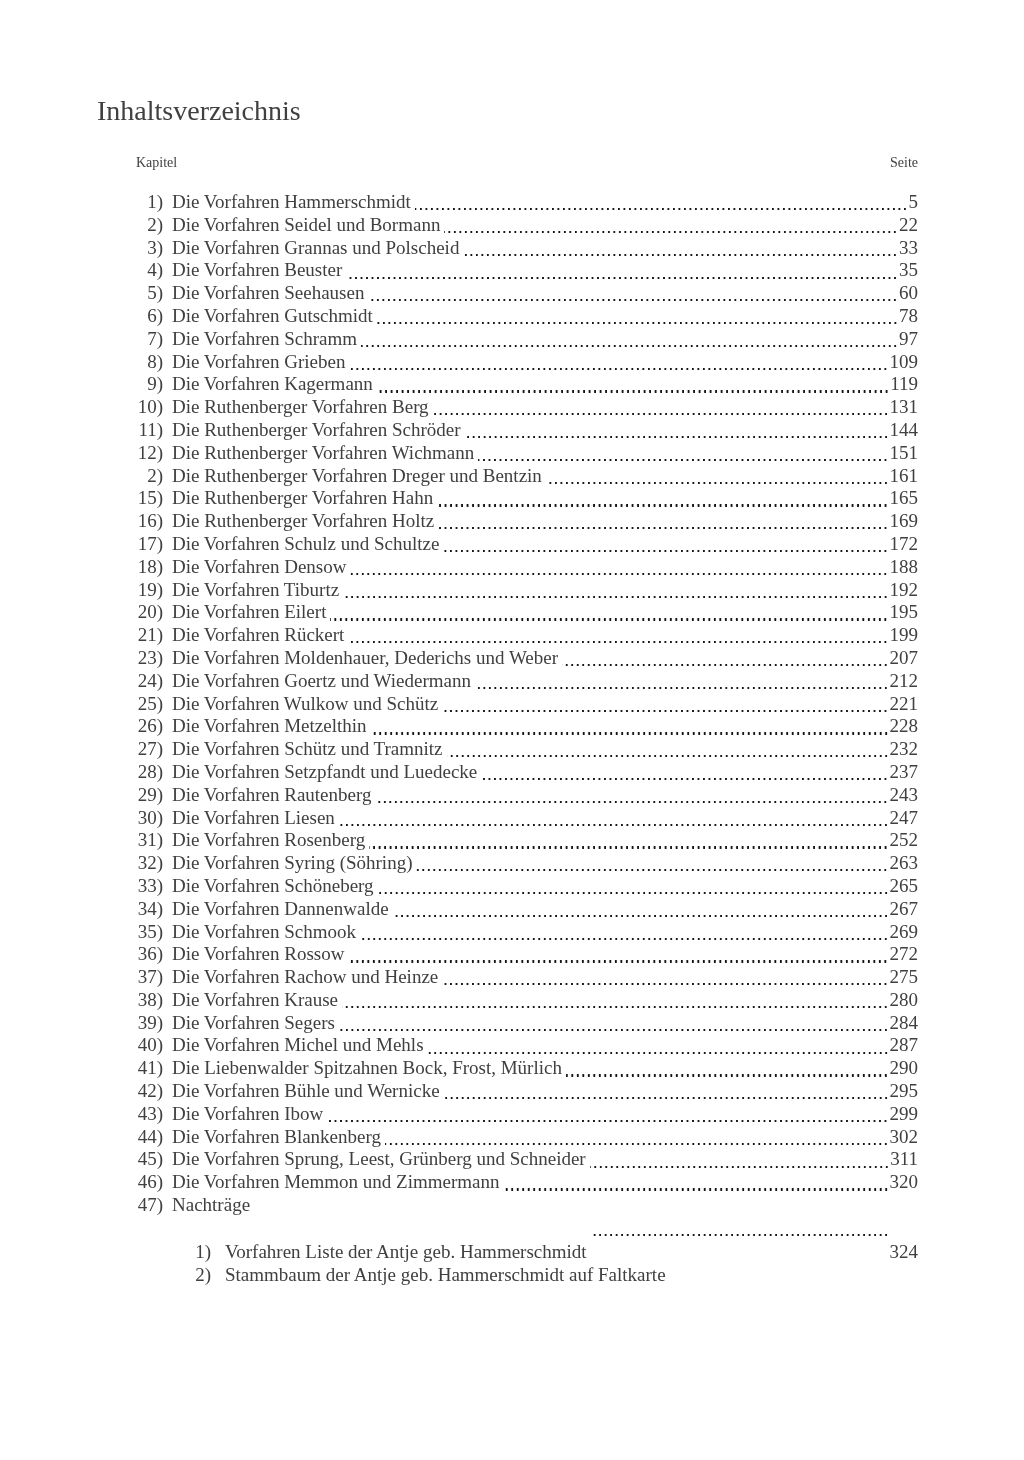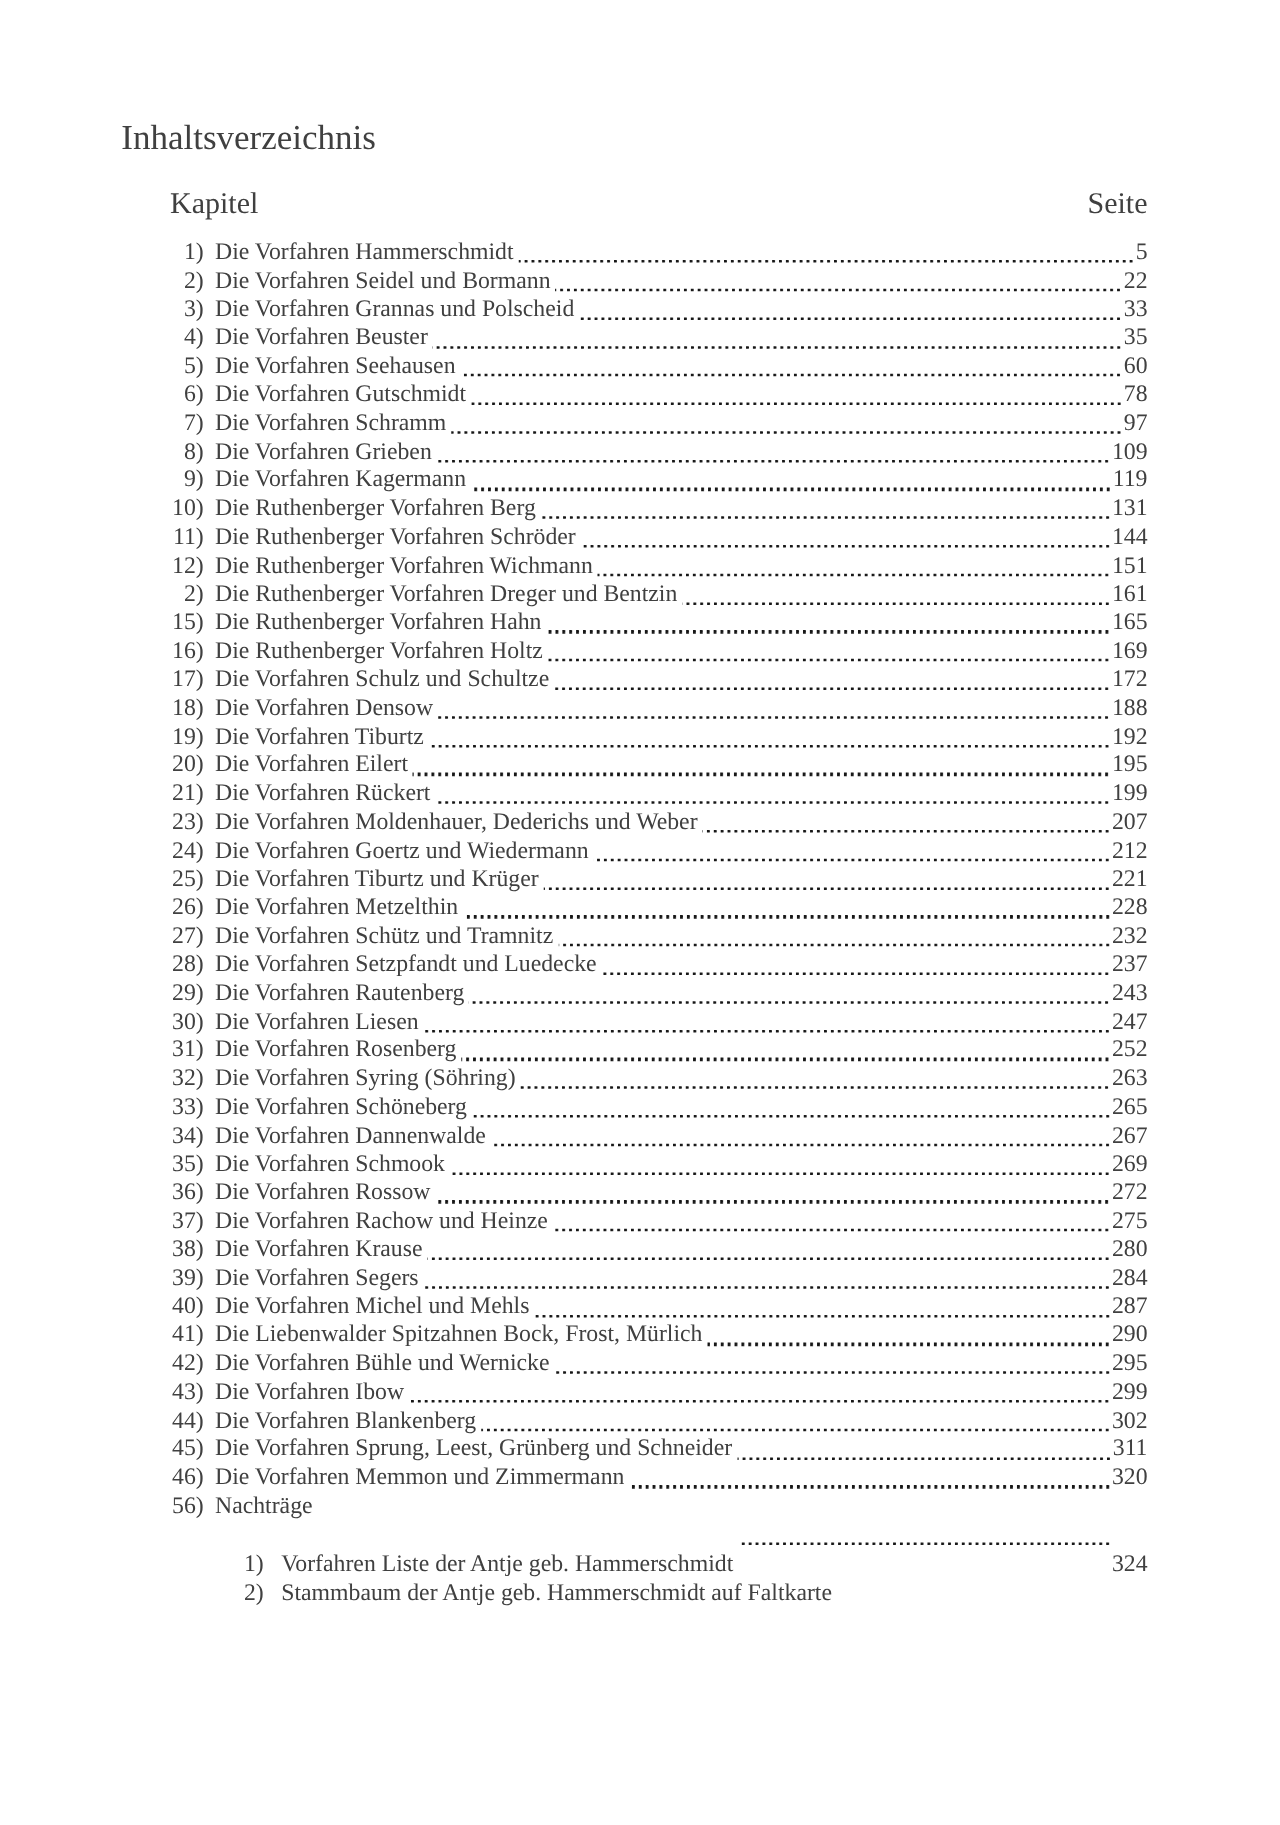--- a/index.html
+++ b/index.html
@@ -26,21 +26,21 @@
     line-height: 34px;
     white-space: nowrap;
   }
   .cols-header {
     position: absolute;
     left: 136px;
     top: 152px;
     width: 782px;
     display: flex;
     justify-content: space-between;
-    font-size: 24px;
+    font-size: 14px;
     line-height: 22.8px;
   }
   .toc {
     position: absolute;
     left: 126px;
     top: 191px;
     width: 792px;
     font-size: 19px;
     line-height: 22.8px;
   }
@@ -221,21 +221,21 @@
         <span class="toc-page">207</span>
       </div>
       <div class="toc-row">
         <span class="toc-num">24)</span>
         <span class="toc-title">Die Vorfahren Goertz und Wiedermann</span>
         <span class="leader"></span>
         <span class="toc-page">212</span>
       </div>
       <div class="toc-row">
         <span class="toc-num">25)</span>
-        <span class="toc-title">Die Vorfahren Tiburtz und Krüger</span>
+        <span class="toc-title">Die Vorfahren Wulkow und Schütz</span>
         <span class="leader"></span>
         <span class="toc-page">221</span>
       </div>
       <div class="toc-row">
         <span class="toc-num">26)</span>
         <span class="toc-title">Die Vorfahren Metzelthin</span>
         <span class="leader"></span>
         <span class="toc-page">228</span>
       </div>
       <div class="toc-row">
@@ -352,21 +352,21 @@
         <span class="leader"></span>
         <span class="toc-page">311</span>
       </div>
       <div class="toc-row">
         <span class="toc-num">46)</span>
         <span class="toc-title">Die Vorfahren Memmon und Zimmermann</span>
         <span class="leader"></span>
         <span class="toc-page">320</span>
       </div>
       <div class="toc-row">
-        <span class="toc-num">56)</span>
+        <span class="toc-num">47)</span>
         <span class="toc-title">Nachträge</span>
       </div>
       <div class="toc-row sub">
         <span class="toc-num">1)</span>
         <span class="toc-title">Vorfahren Liste der Antje geb. Hammerschmidt</span>
         <span class="leader"></span>
         <span class="toc-page">324</span>
       </div>
       <div class="toc-row sub">
         <span class="toc-num">2)</span>

